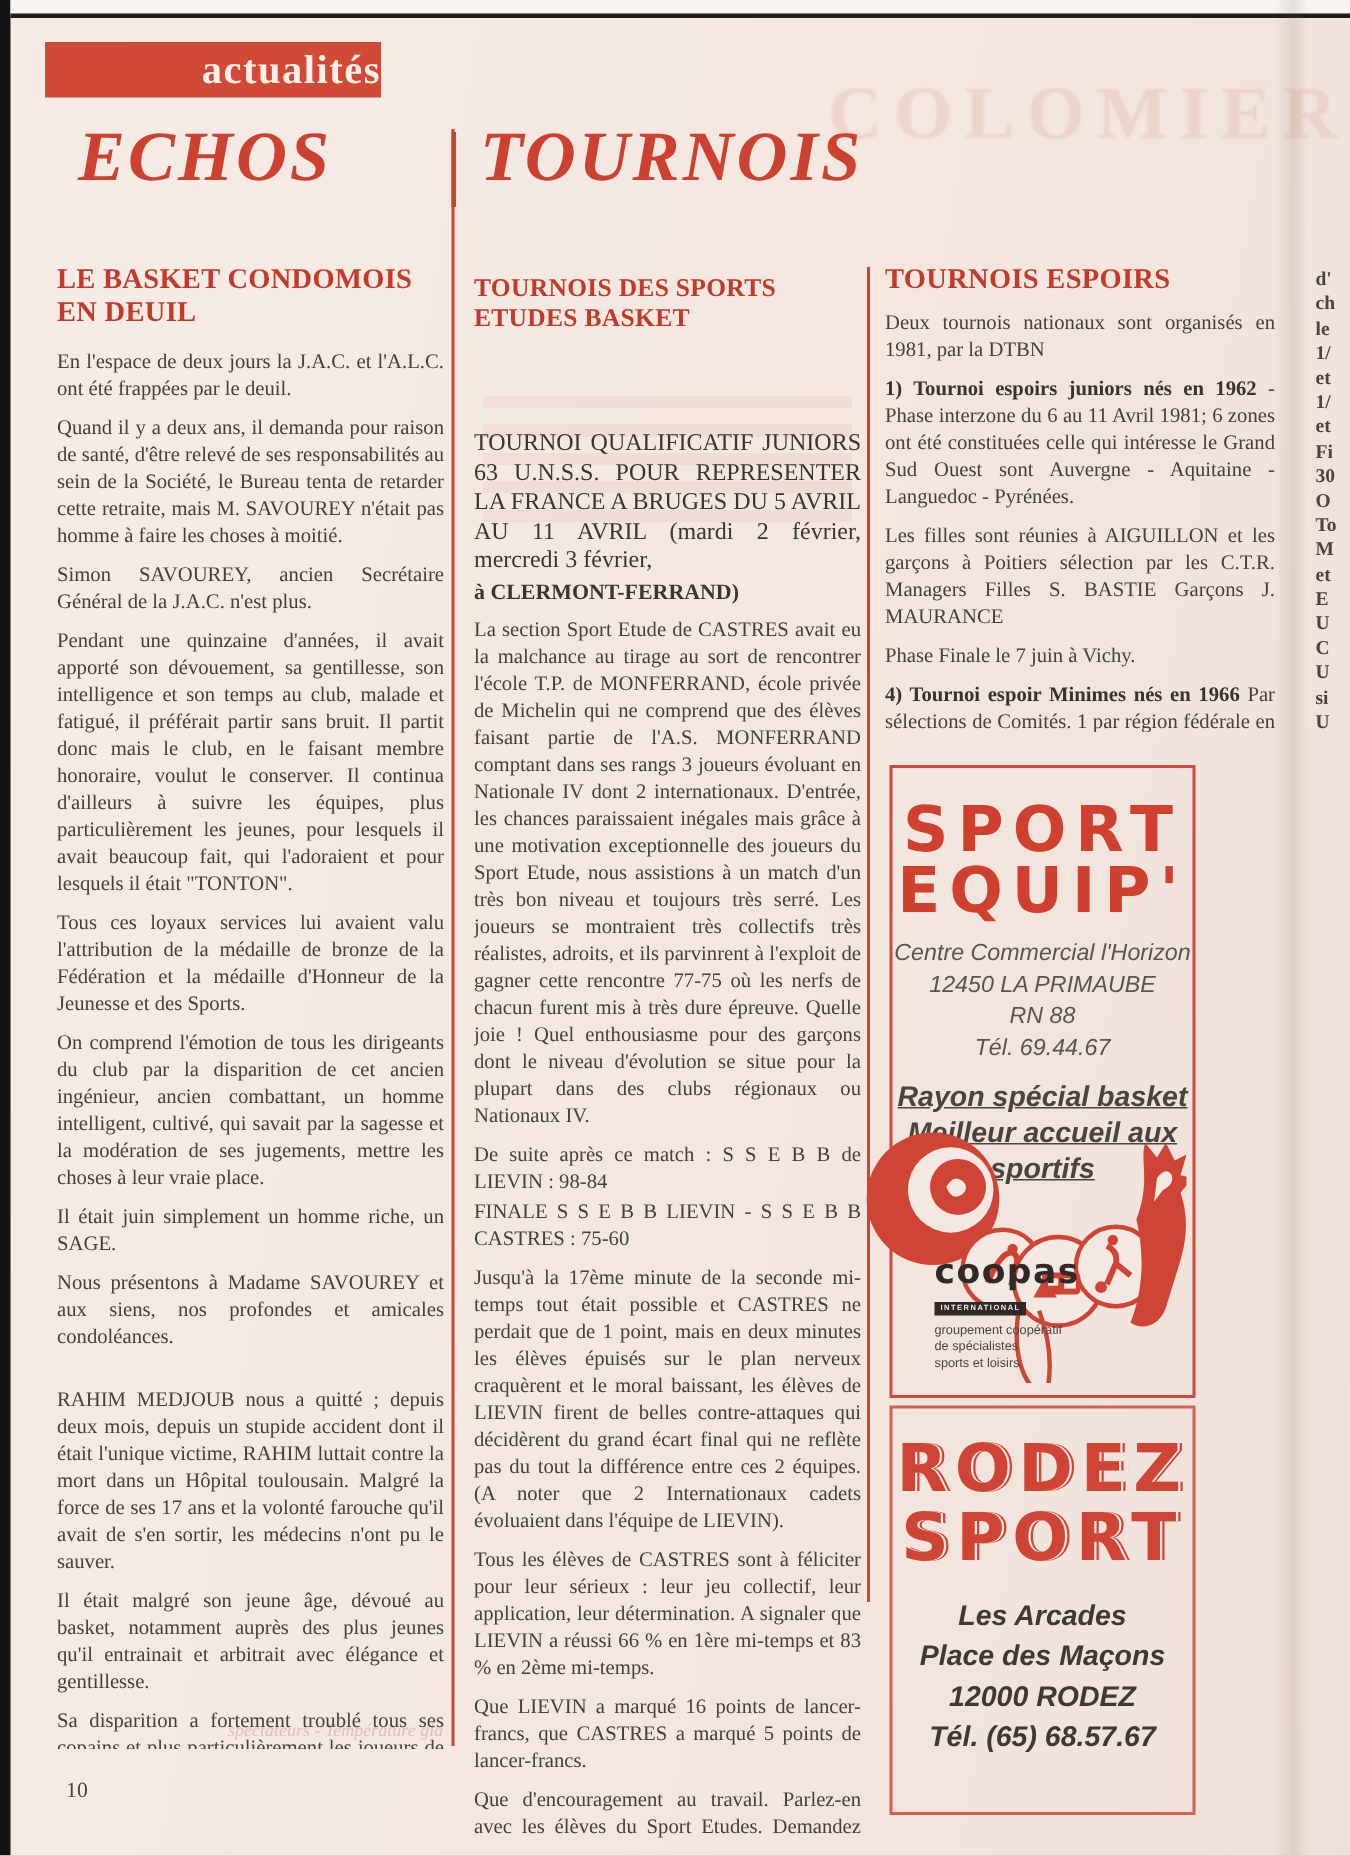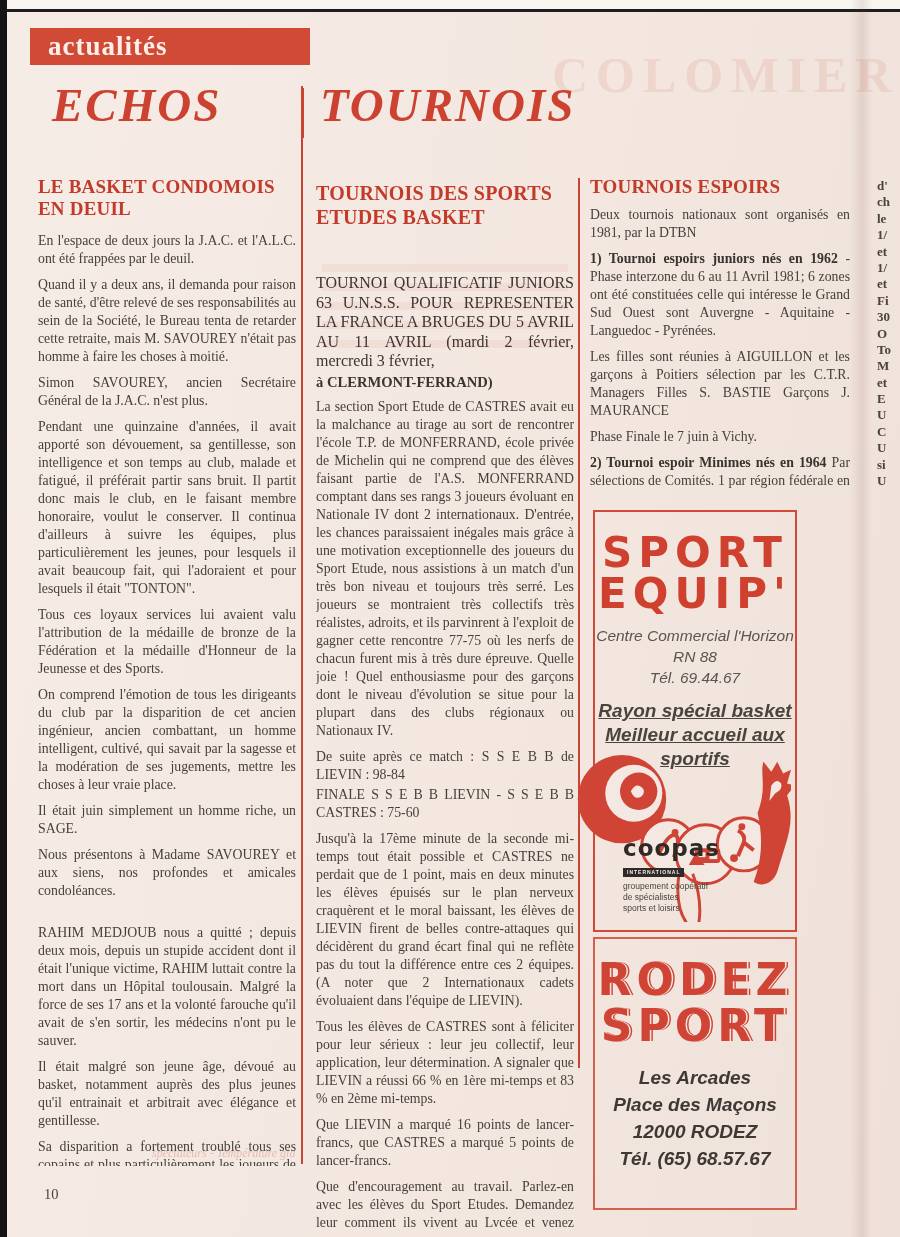--- a/index.html
+++ b/index.html
@@ -6,36 +6,36 @@
   .page{position:relative;width:900px;height:1237px;overflow:hidden;
         background:linear-gradient(100deg,#f6ece6 0%,#f3e7e0 55%,#efe1d9 100%);
         font-family:"Liberation Serif",serif;}
   
   .edge-left{position:absolute;left:0;top:0;width:7px;height:1237px;background:#141414;}
   .edge-top-white{position:absolute;left:7px;top:0;width:893px;height:9px;background:#f8f4f0;}
   .edge-top{position:absolute;left:7px;top:9px;width:893px;height:3px;background:#1e1e1e;}
   .crease{position:absolute;left:850px;top:0;width:22px;height:1237px;
           background:linear-gradient(90deg,rgba(0,0,0,0) 0%,rgba(110,70,60,0.12) 55%,rgba(0,0,0,0) 100%);}
   
-  .banner{position:absolute;left:30px;top:28px;width:280px;height:37px;background:#d14a36;
+  .banner{position:absolute;left:30px;top:28px;width:224px;height:37px;background:#d14a36;
           color:#fdf0e8;font:700 27px/37px "Liberation Serif",serif;padding-left:18px;box-sizing:border-box;
-          letter-spacing:1px;}
+          letter-spacing:1px;text-align:right;}
   .big-title{position:absolute;top:82px;color:#cc4130;font:700 italic 47px/1 "Liberation Serif",serif;letter-spacing:2px;}
   .title-echos{left:52px;}
   .title-tournois{left:320px;}
   .title-divider{position:absolute;left:301px;top:88px;width:3px;height:50px;background:#cc4130;}
   .vdiv1{position:absolute;left:301px;top:86px;width:2px;height:1078px;background:#c84534;}
   .vdiv2{position:absolute;left:578px;top:178px;width:2px;height:890px;background:#c84534;}
   
   .col{position:absolute;color:#46403b;font:400 13.8px/18px "Liberation Serif",serif;text-align:justify;}
   .col-left{left:38px;top:176px;width:258px;height:990px;overflow:hidden;}
   .col-mid{left:316px;top:182px;width:258px;height:1045px;overflow:hidden;}
   .col-right{left:590px;top:176px;width:260px;height:312px;overflow:hidden;}
   h2{color:#c23a2a;font:700 19px/1.16 "Liberation Serif",serif;margin:0 0 12px;text-align:left;letter-spacing:.2px;}
-  .col-mid h2{font-size:20px;line-height:1.18;margin-bottom:44px;}
+  .col-mid h2{font-size:17px;line-height:1.18;margin-bottom:64px;}
   .col-right h2{margin-bottom:8px;}
   .col p{margin:0 0 8px;}
   .col p strong{color:#38332e;}
   .subhead{font-weight:400;font-size:16px;line-height:19.5px;color:#3b3530;margin-bottom:2px !important;}
   .subhead2{font-weight:700;font-size:14.6px;line-height:19.5px;color:#3b3530;margin-bottom:6px !important;}
   
   .ghost-title{position:absolute;left:552px;top:46px;font:800 50px "Liberation Serif",serif;
                color:rgba(206,88,66,0.12);letter-spacing:8px;filter:blur(0.7px);}
   .ghost-block{position:absolute;left:322px;top:264px;width:246px;height:86px;
                background:repeating-linear-gradient(180deg,rgba(200,90,70,0.08) 0 8px,rgba(0,0,0,0) 8px 19px);}
@@ -113,31 +113,32 @@
     <p>Que LIEVIN a marqué 16 points de lancer-francs, que CASTRES a marqué 5 points de lancer-francs.</p>
     <p>Que d'encouragement au travail. Parlez-en avec les élèves du Sport Etudes. Demandez leur comment ils vivent au Lycée et venez nous voir travailler.</p>
   </div>
 
   <div class="col col-right">
     <h2>TOURNOIS ESPOIRS</h2>
     <p><span>Deux tournois nationaux sont organisés en 1981, par la DTBN</span></p>
     <p><strong>1) Tournoi espoirs juniors nés en 1962</strong> <span>- Phase interzone du 6 au 11 Avril 1981; 6 zones ont été constituées celle qui intéresse le Grand Sud Ouest sont Auvergne - Aquitaine - Languedoc - Pyrénées.</span></p>
     <p><span>Les filles sont réunies à AIGUILLON et les garçons à Poitiers sélection par les C.T.R. Managers Filles S. BASTIE Garçons J. MAURANCE</span></p>
     <p><span>Phase Finale le 7 juin à Vichy.</span></p>
-    <p><strong>2) Tournoi espoir Minimes nés en 1964</strong> <span>Par sélections de Comités. 1 par région fédérale en garçons et 1 en filles.</span></p>
+    <p><strong>4) Tournoi espoir Minimes nés en 1966</strong> <span>Par sélections de Comités. 1 par région fédérale en garçons et 1 en filles.</span></p>
 
   </div>
 
   <div class="ad ad-sport">
     <div class="sport-logo">
       <div>SPORT</div>
       <div>EQUIP'</div>
     </div>
     <div class="sport-address">
       <div>Centre Commercial l'Horizon</div>
+      <div>12450 LA PRIMAUBE</div>
       <div>RN 88</div>
       <div>Tél. 69.44.67</div>
     </div>
     <div class="sport-tagline">
       <div>Rayon spécial basket</div>
       <div>Meilleur accueil aux</div>
       <div>sportifs</div>
     </div>
     <svg class="rooster" viewBox="0 0 230 175" width="226" height="172">
       <circle cx="58" cy="50" r="45" fill="#cf4434"></circle>

